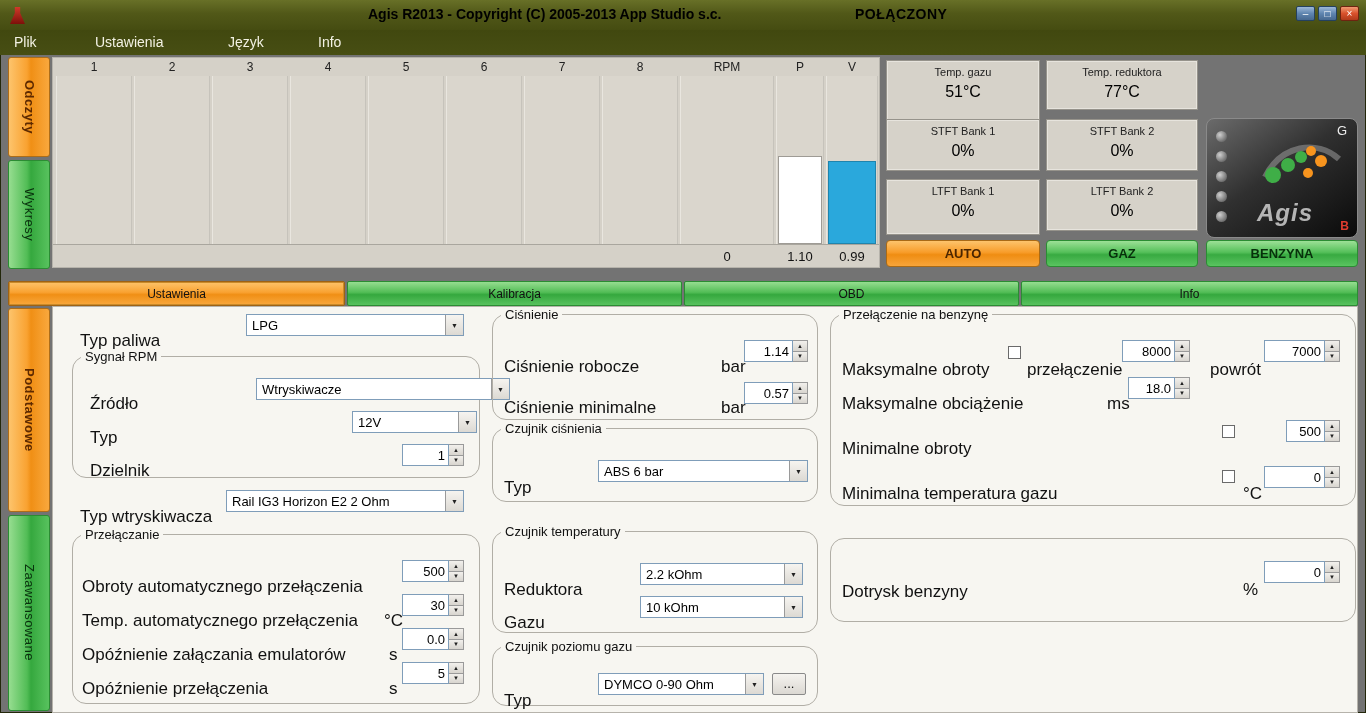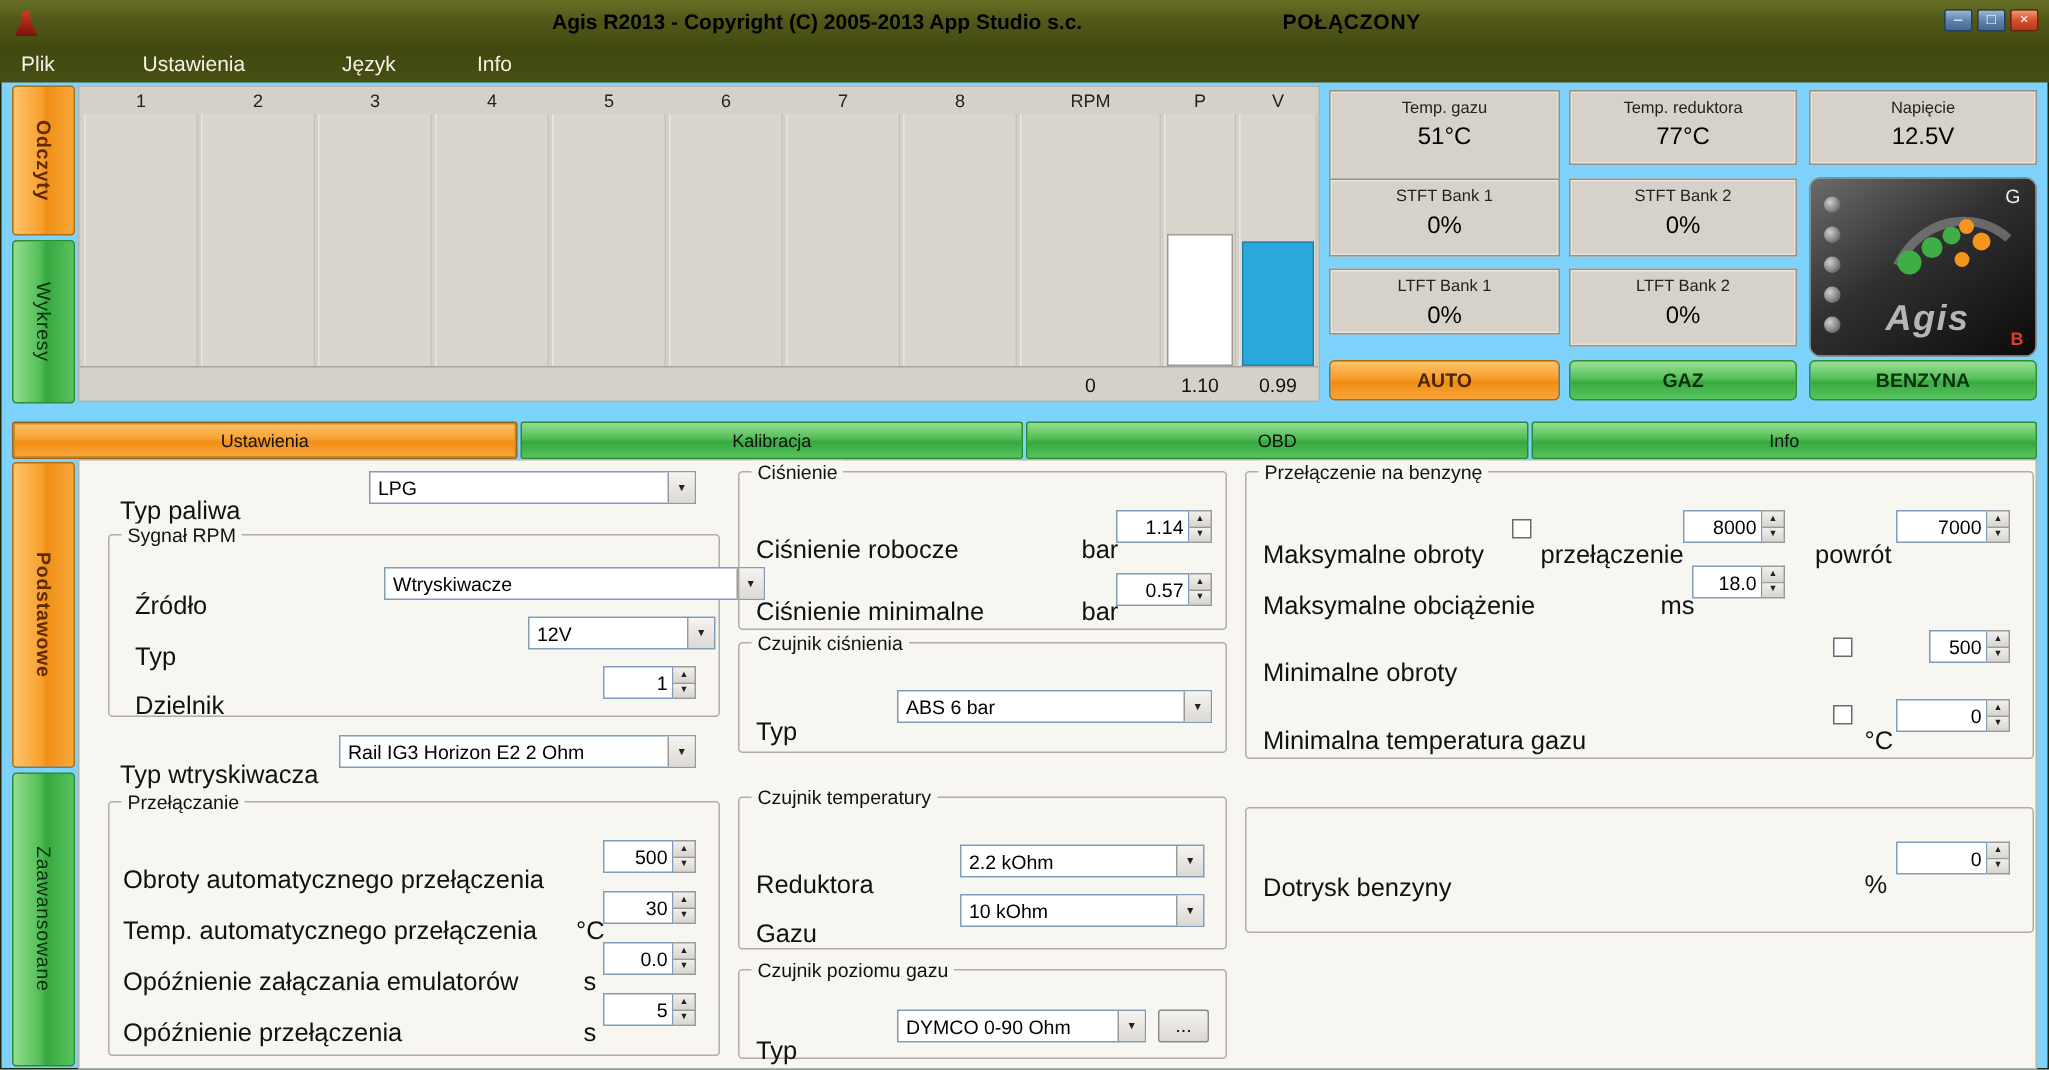--- a/index.html
+++ b/index.html
@@ -1,16 +1,16 @@
 <!DOCTYPE html>
 <html><head>
 <meta charset="utf-8">
 <style>
   html,body{margin:0;padding:0;background:#888;}
-  #app{position:relative;width:1366px;height:713px;background:#7dd3fc;
+  #app{position:relative;width:1366px;height:713px;background:#737373;
        font-family:"Liberation Sans",sans-serif;overflow:hidden;
        outline:1px solid #23270a;outline-offset:-1px;}
 
   
   .titlebar{position:absolute;left:0;top:0;width:1366px;height:30px;
     background:linear-gradient(180deg,#687027 0%,#515818 45%,#454c11 100%);}
   .app-icon{position:absolute;left:10px;top:7px;width:15px;height:17px;
     background:linear-gradient(#d03a2a,#7d100a);
     clip-path:polygon(32% 0,68% 0,68% 35%,100% 100%,0 100%,32% 35%);}
   .title-text{position:absolute;left:368px;top:6px;font-size:14px;font-weight:bold;color:#000;}
@@ -73,21 +73,21 @@
   .mtab{position:absolute;top:281px;height:25px;font-size:12px;display:flex;align-items:center;
     justify-content:center;box-sizing:border-box;border-radius:2px;color:#111;cursor:default;}
   .mtab.orange{background:linear-gradient(180deg,#fdc46c,#f9a231 45%,#f08f15 55%,#f9a83d);
     border:1px solid #9e6214;box-shadow:inset 0 0 0 1px #c98a2a;}
   .mtab.green{background:linear-gradient(180deg,#96dd90,#52bd56 45%,#35a83e 55%,#58c25e);
     border:1px solid #2b8c33;}
 
   
   #form-bg{position:absolute;left:52px;top:306px;width:1306px;height:407px;
     background:#f7f6f1;border:1px solid #b6b3ab;box-sizing:border-box;}
-  .group{position:absolute;border:1px solid #b1aea6;border-radius:3px;box-sizing:border-box;}
+  .group{position:absolute;border:1px solid #b1aea6;border-radius:14px;box-sizing:border-box;}
   .group-title{position:absolute;top:-8px;left:8px;background:#f7f6f1;padding:0 4px;
     font-size:13px;color:#111;white-space:nowrap;}
   .lbl{position:absolute;font-size:17px;color:#111;white-space:nowrap;margin-top:12px;}
   .combo{position:absolute;height:22px;background:#fff;border:1px solid #7f9db9;
     display:flex;align-items:center;box-sizing:border-box;font-size:13px;cursor:default;}
   .combo .ct{padding-left:5px;flex:1;white-space:nowrap;overflow:hidden;color:#000;}
   .combo .cb{width:17px;align-self:stretch;background:linear-gradient(180deg,#f6f4f0,#dcd9d3);
     border-left:1px solid #9a9a9a;display:flex;align-items:center;justify-content:center;
     font-size:7px;color:#222;}
   .spin{position:absolute;height:22px;display:flex;box-sizing:border-box;}
@@ -168,33 +168,29 @@
   </div>
 
   <div class="stat" style="left:886px;top:60px;width:154px;height:66px">
     <span class="sl">Temp. gazu</span>
     <span class="sv">51°C</span>
   </div>
   <div class="stat" style="left:1046px;top:60px;width:152px;height:50px">
     <span class="sl">Temp. reduktora</span>
     <span class="sv">77°C</span>
   </div>
-  <div class="stat" style="left:1206px;top:60px;width:152px;height:50px">
-    <span class="sl">Napięcie</span>
-    <span class="sv">12.5V</span>
-  </div>
   <div class="stat" style="left:886px;top:119px;width:154px;height:52px">
     <span class="sl">STFT Bank 1</span>
     <span class="sv">0%</span>
   </div>
   <div class="stat" style="left:1046px;top:119px;width:152px;height:52px">
     <span class="sl">STFT Bank 2</span>
     <span class="sv">0%</span>
   </div>
-  <div class="stat" style="left:886px;top:179px;width:154px;height:44px">
+  <div class="stat" style="left:886px;top:179px;width:154px;height:56px">
     <span class="sl">LTFT Bank 1</span>
     <span class="sv">0%</span>
   </div>
   <div class="stat" style="left:1046px;top:179px;width:152px;height:52px">
     <span class="sl">LTFT Bank 2</span>
     <span class="sv">0%</span>
   </div>
 
   <div id="logo">
     <div class="logo-dot" style="top:12px"></div>

